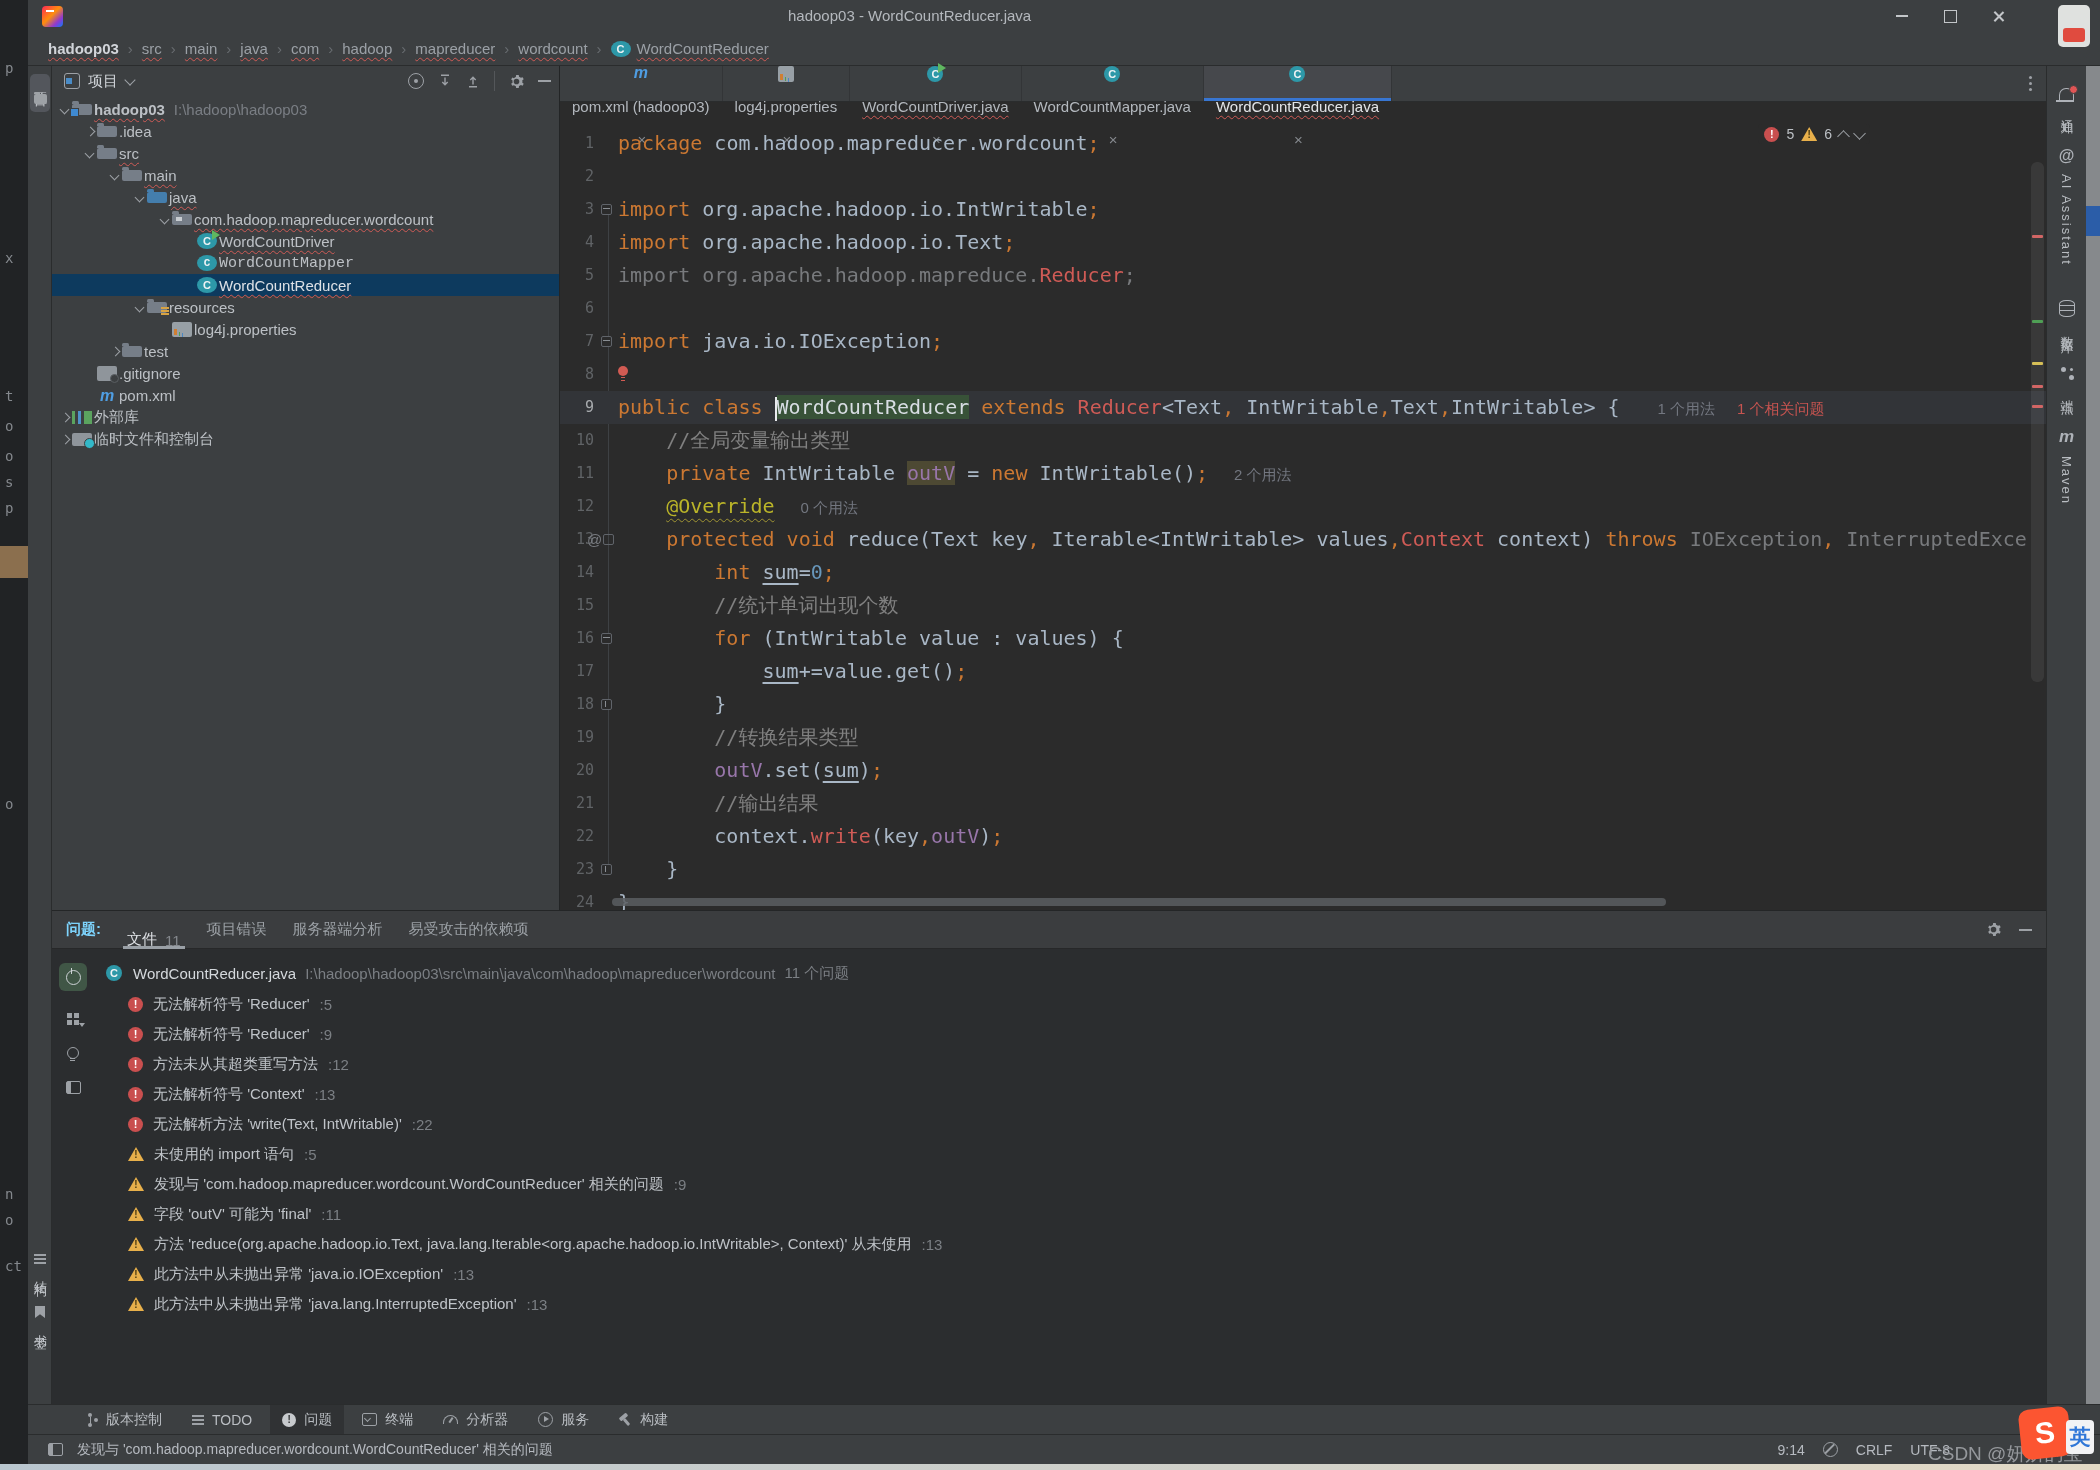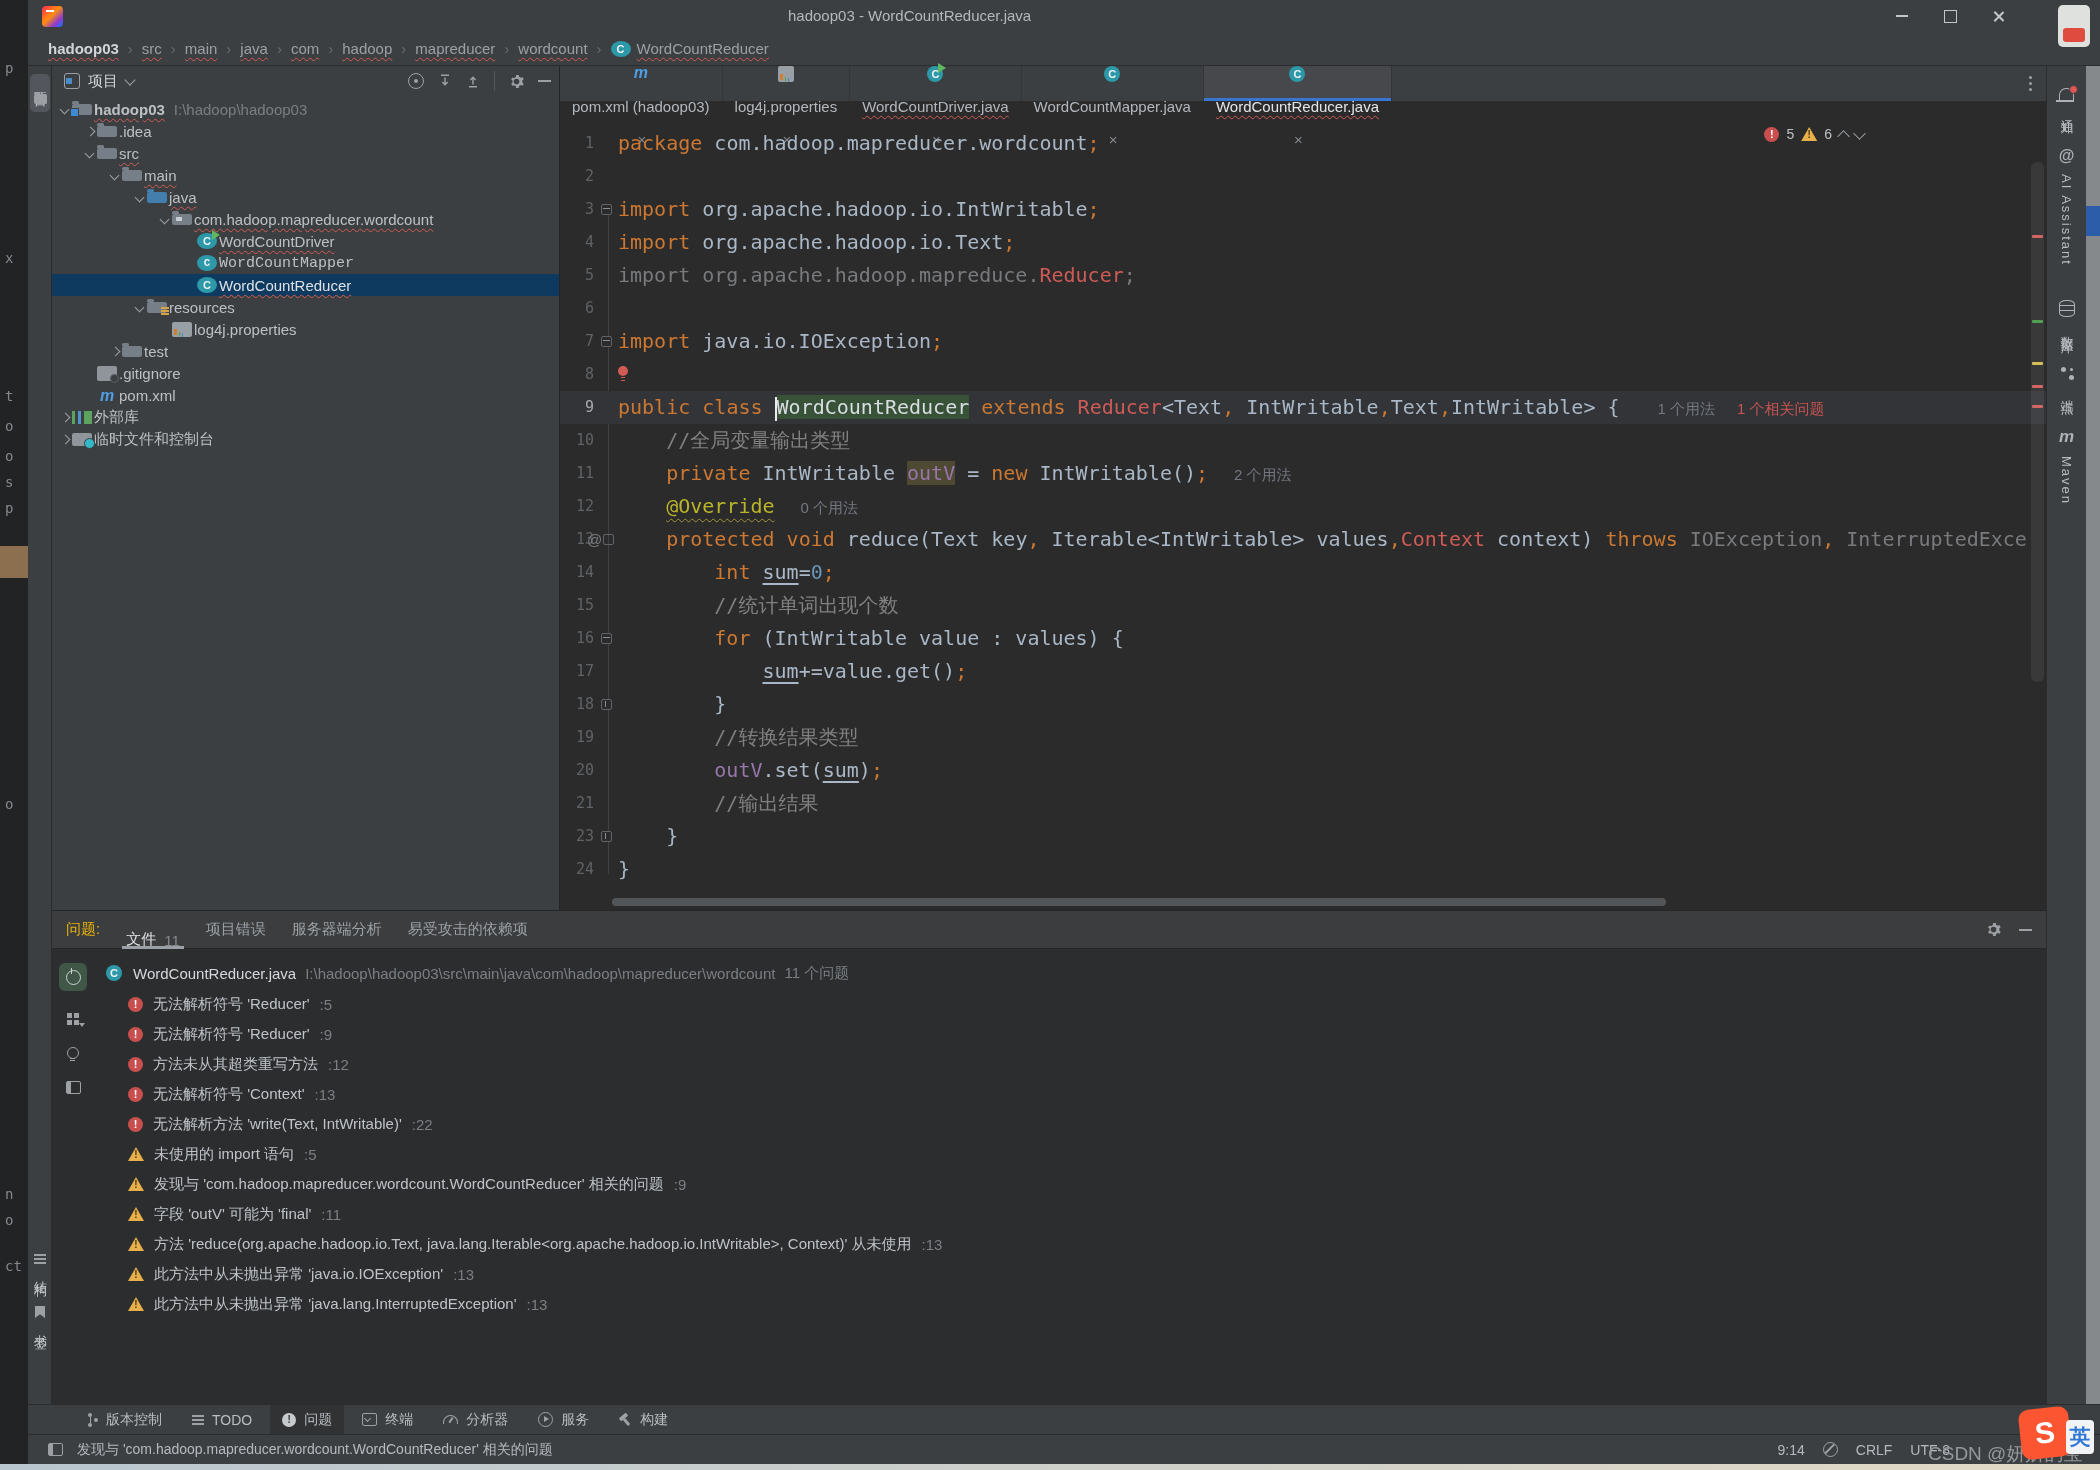--- a/index.html
+++ b/index.html
@@ -181,21 +181,21 @@
   .ic-rmaven{color:#aeb2b8;font-size:17px;font-weight:bold;font-style:italic;}
   .ic-rmaven::after{content:"m";}
 
   
   .right-outer{left:2086px;top:66px;width:14px;height:1338px;background:#86898c;}
   .ro-blue{position:absolute;left:0;top:140px;width:14px;height:30px;background:#2b5da8;}
 
   
   .problems{left:52px;top:910px;width:1994px;height:494px;background:#2b2d2f;border-top:1px solid #242627;box-sizing:border-box;}
   .ptabs{height:38px;background:#3b3d3f;border-bottom:1px solid #272829;display:flex;align-items:center;padding:0 14px;gap:26px;box-sizing:border-box;}
-  .ptitle{color:#eab308;font-weight:normal;}
+  .ptitle{color:#7dd3fc;font-weight:bold;}
   .ptab{color:#9ba0a5;height:38px;display:flex;align-items:center;gap:8px;position:relative;}
   .ptab .pcount{color:#84888d;}
   .ptab .pcount:empty{display:none;}
   .ptab.active{color:#e0e3e7;align-items:flex-end;}
   .ptab.active::after{content:"";position:absolute;left:-4px;right:-4px;bottom:0;height:2.5px;background:#9aa0a6;}
   .ptabs-right{margin-left:auto;display:flex;align-items:center;gap:18px;}
   .pbody{display:flex;height:455px;}
   .ptools{width:42px;flex:0 0 42px;display:flex;flex-direction:column;align-items:center;padding-top:14px;gap:22px;}
   .pt-active{width:28px;height:28px;background:#405646;border-radius:6px;display:flex;align-items:center;justify-content:center;}
   .ic-power{width:13px;height:13px;border:1.7px solid #cdd2d6;border-radius:50%;position:relative;}
@@ -648,20 +648,25 @@
             <span class="ln">20</span>
             <span class="gut"></span>
             <span class="cseg"><span class="d">        </span><span class="f">outV</span><span class="d">.set(</span><span class="u">sum</span><span class="d">)</span><span class="k">;</span></span>
           </div>
           <div class="code-line">
             <span class="ln">21</span>
             <span class="gut"></span>
             <span class="cseg"><span class="c">        //输出结果</span></span>
           </div>
           <div class="code-line">
+            <span class="ln">22</span>
+            <span class="gut"></span>
+            <span class="cseg"><span class="d">        </span><span class="d">context.</span><span class="e">write</span><span class="d">(key</span><span class="k">,</span><span class="f">outV</span><span class="d">)</span><span class="k">;</span></span>
+          </div>
+          <div class="code-line">
             <span class="ln">23</span>
             <span class="gut gut-end"></span>
             <span class="cseg"><span class="d">    }</span></span>
           </div>
           <div class="code-line">
             <span class="ln">24</span>
             <span class="gut"></span>
             <span class="cseg"><span class="d">}</span></span>
           </div>
         </div>

